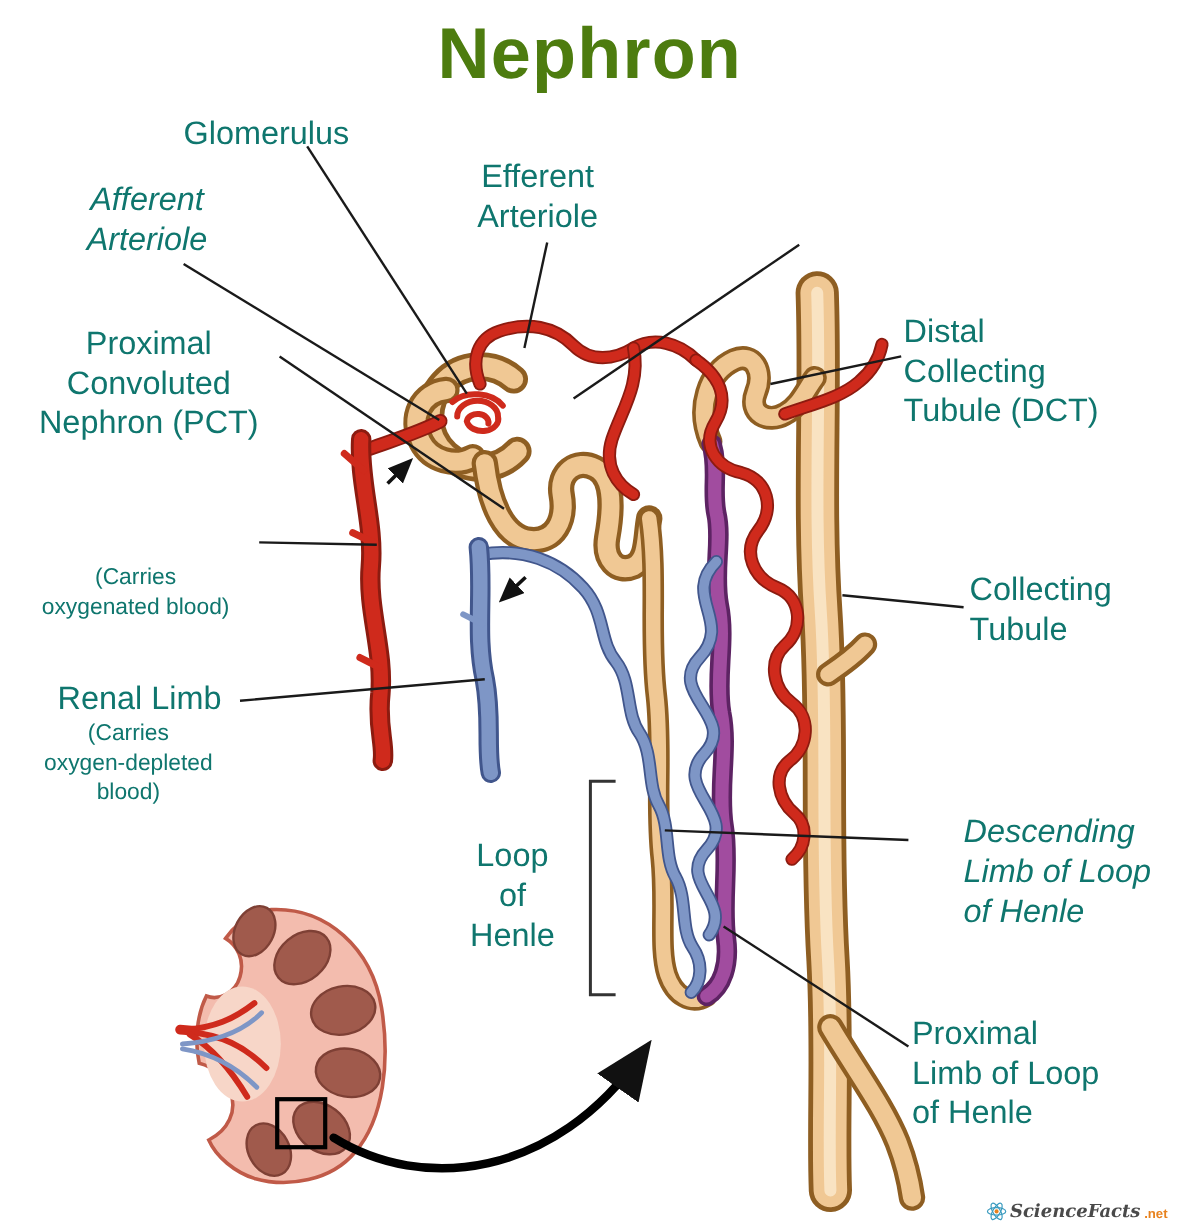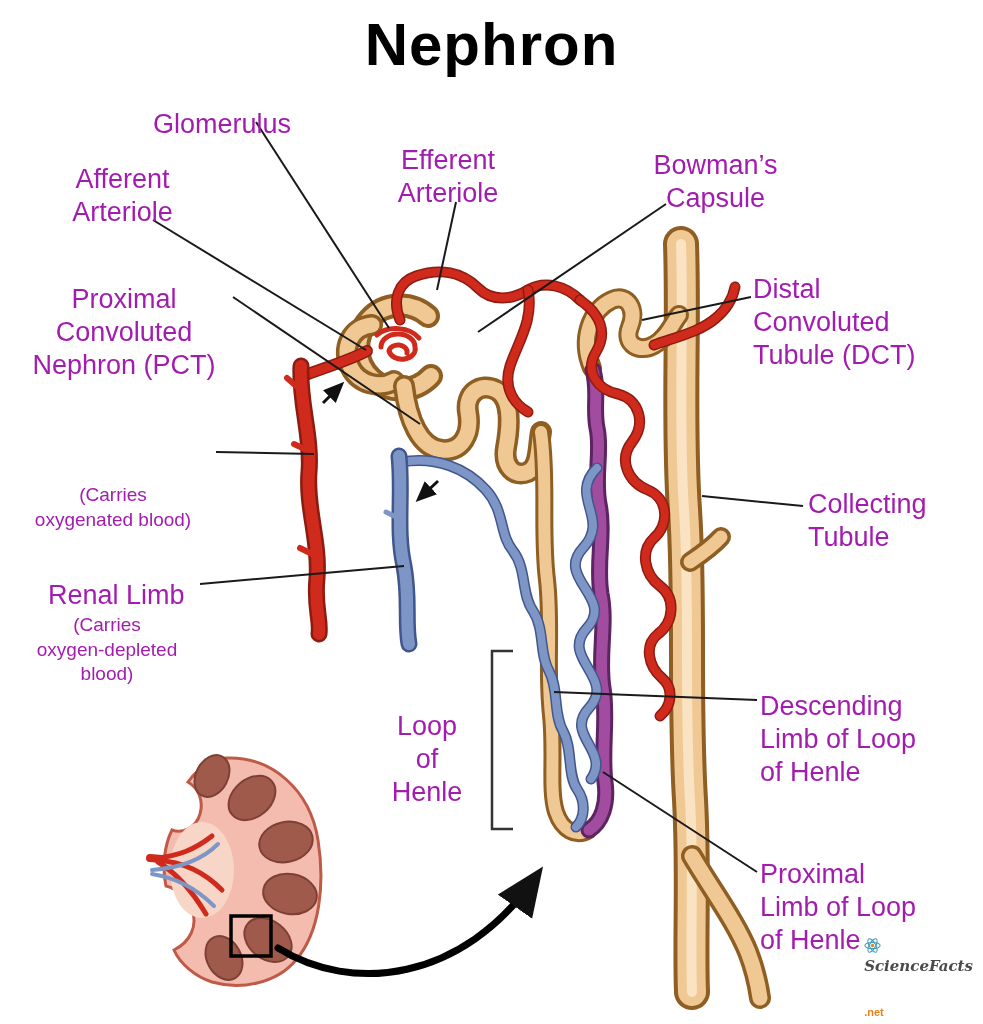--- a/index.html
+++ b/index.html
@@ -1,24 +1,24 @@
 <!DOCTYPE html>
 <html style="--artery-red: #cf2a1c; --artery-dark: #8c1b10; --vein-blue: #7e96c6; --vein-dark: #41568c; --tubule-tan: #f0c894; --tubule-dark: #8e5e22; --tubule-light: #f9e3c2; --ascending-purple: #a14c9f; --purple-dark: #5d2363; --kidney-pink: #f3bcae; --kidney-outline: #c05a48; --pyramid-brown: #a05a4c; --pyramid-dark: #7e4035; --label-black: #1a1a1a;"><head>
 <meta charset="utf-8">
 <style>
   html,body{margin:0;padding:0;background:#fff;}
   .stage{position:relative;width:983px;height:1024px;background:#ffffff;overflow:hidden;
          font-family:"Liberation Sans","DejaVu Sans",sans-serif;}
   svg.art{position:absolute;left:0;top:0;width:983px;height:1024px;}
   .title{position:absolute;left:0;top:10px;width:100%;text-align:center;
-         font-size:60px;font-weight:bold;letter-spacing:1px;color:#000000;}
-  .label{position:absolute;color:#a21caf;font-size:27px;line-height:1.22;white-space:pre-line;margin-top:13px;}
+         font-size:60px;font-weight:bold;letter-spacing:1px;color:#4d7c0f;}
+  .label{position:absolute;color:#0f766e;font-size:27px;line-height:1.22;white-space:pre-line;}
   .label.center{text-align:center;}
   .label.note{font-size:19px;line-height:1.3;}
-  .watermark{position:absolute;right:10px;bottom:6px;display:flex;align-items:flex-start;gap:3px;flex-direction:column;}
+  .watermark{position:absolute;right:10px;bottom:6px;display:flex;align-items:flex-end;gap:3px;}
   .wm-brand{font-family:"DejaVu Serif","Liberation Serif",serif;font-style:italic;font-weight:bold;
             font-size:15px;color:#4a4a4a;}
   .wm-suffix{font-size:11px;font-weight:bold;color:#e8821e;margin-top:28px;}
   .tube{fill:none;stroke-linecap:round;stroke-linejoin:round;}
   .t-out{stroke:var(--tubule-dark);} .t-fill{stroke:var(--tubule-tan);} .t-core{stroke:var(--tubule-light);}
   .r-out{stroke:var(--artery-dark);} .r-fill{stroke:var(--artery-red);}
   .b-out{stroke:var(--vein-dark);} .b-fill{stroke:var(--vein-blue);}
   .p-out{stroke:var(--purple-dark);} .p-fill{stroke:var(--ascending-purple);}
   .leader{stroke:#1a1a1a;stroke-width:2;}
 </style>
@@ -173,44 +173,42 @@
       <line class="leader" x1="803" y1="506" x2="702" y2="496"></line>
       <line class="leader" x1="757" y1="700" x2="554" y2="692"></line>
       <line class="leader" x1="757" y1="872" x2="603" y2="772"></line>
       <polyline points="513,651 492,651 492,829 513,829" fill="none" stroke="#333" stroke-width="2.5"></polyline>
     </g>
   </svg>
 
   <div class="title">Nephron</div>
 
   <div class="label" style="left:153px;top:95px;">Glomerulus</div>
-  <div class="label center" style="left:30px;top:150px;width:185px;">Afferent
+  <div class="label center" style="left:30px;top:150px;width:185px;font-style:italic;">Afferent
 Arteriole</div>
   <div class="label center" style="left:368px;top:131px;width:160px;">Efferent
 Arteriole</div>
-  <div class="label center" style="left:628px;top:136px;width:175px;">Bowman’s
-Capsule</div>
   <div class="label center" style="left:8px;top:270px;width:232px;">Proximal
 Convoluted
 Nephron (PCT)</div>
   <div class="label" style="left:753px;top:260px;">Distal
-Convoluted
+Collecting
 Tubule (DCT)</div>
   <div class="label center note" style="left:8px;top:470px;width:210px;">(Carries
 oxygenated blood)</div>
   <div class="label" style="left:48px;top:566px;">Renal Limb</div>
   <div class="label center note" style="left:2px;top:600px;width:210px;">(Carries
 oxygen-depleted
 blood)</div>
   <div class="label center" style="left:372px;top:697px;width:110px;">Loop
 of
 Henle</div>
   <div class="label" style="left:808px;top:475px;">Collecting
 Tubule</div>
-  <div class="label" style="left:760px;top:677px;">Descending
+  <div class="label" style="left:803px;top:677px;font-style:italic;">Descending
 Limb of Loop
 of Henle</div>
   <div class="label" style="left:760px;top:845px;">Proximal
 Limb of Loop
 of Henle</div>
 
   <div class="watermark">
     <svg width="17" height="17" viewBox="0 0 20 20">
       <ellipse cx="10" cy="10" rx="9" ry="3.6" fill="none" stroke="#3a9bbf" stroke-width="1.2"></ellipse>
       <ellipse cx="10" cy="10" rx="9" ry="3.6" fill="none" stroke="#3a9bbf" stroke-width="1.2" transform="rotate(60 10 10)"></ellipse>

